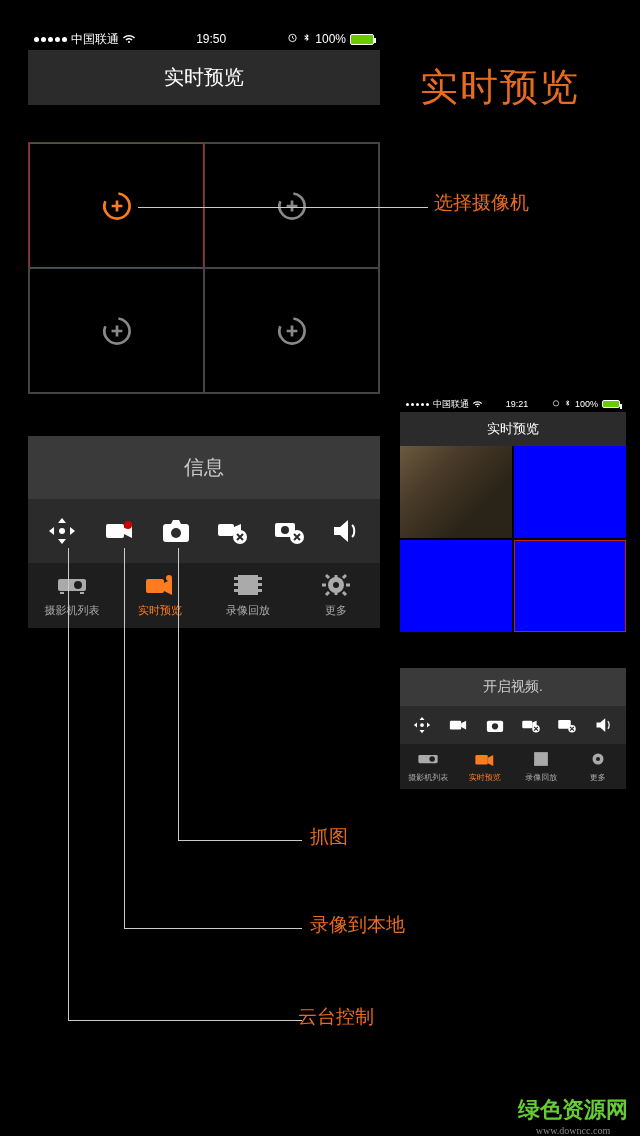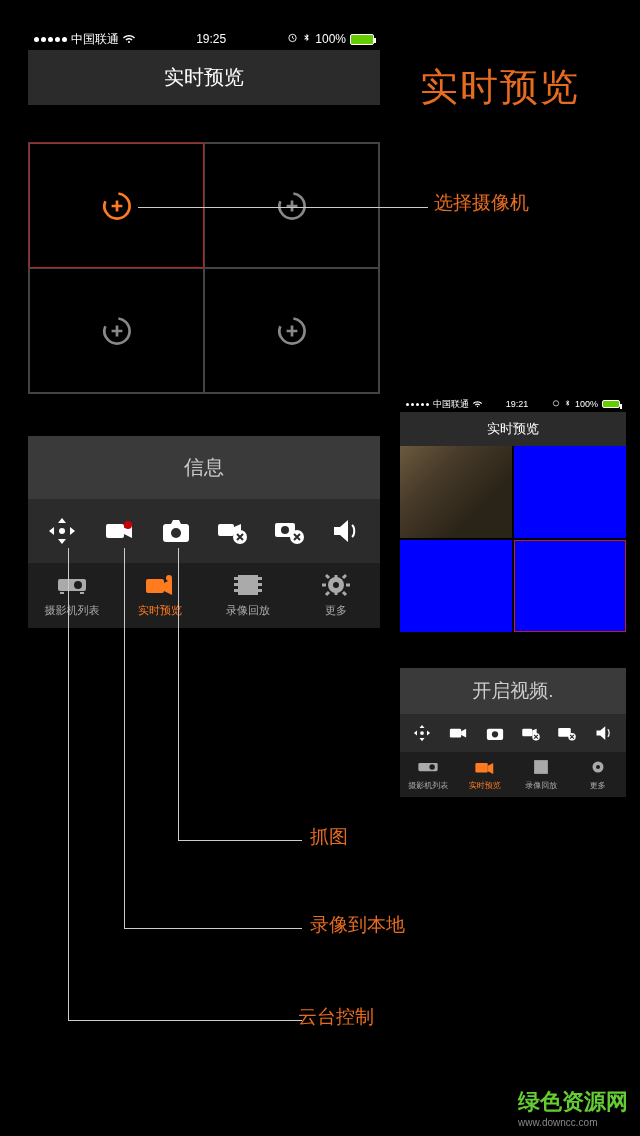--- a/index.html
+++ b/index.html
@@ -166,41 +166,42 @@
   }
   .sg-cell.selected { outline: 1px solid #b22; outline-offset: -1px; }
 
   .small-panel {
     position: absolute;
     left: 400px;
     top: 668px;
     width: 226px;
     background:#2b2b2b;
   }
-  .small-panel .panel-title { font-size:19px; padding:10px 0; background:#3a3a3a;}
+  .small-panel .panel-title { font-size:14px; padding:10px 0; background:#3a3a3a;}
   .small-panel .action-row { padding: 8px 4px; }
   .small-panel .action-row .ico { width:22px; height:22px; }
   .small-panel .action-row .ico svg { width:20px; height:20px; }
   .small-panel .tab-row { padding: 6px 0; }
   .small-panel .tab { font-size:8px; width:46px; }
   .small-panel .tab .ticon { width:22px; height:18px; }
 
   
   .line-v {
     position: absolute;
     width: 1px;
     background: #ccc;
   }
 
   
   .watermark {
     position: absolute;
     right: 12px;
-    bottom: 8px;
-    text-align: left;
+    bottom: 0;
+    text-align: center;
+    font-family: Liberation Serif, serif;
   }
   .watermark .wm1 { color:#6c3; font-size:22px; font-weight:bold; }
   .watermark .wm2 { color:#888; font-size:10px; }
 </style>
 </head>
 <body>
 
 <div class="phone-top">
   <div class="status-bar">
     <div class="status-left">
@@ -211,21 +212,21 @@
           <span class="dot"></span>
           <span class="dot"></span>
       </div>
       <span>中国联通</span>
       <span>
         <svg viewBox="0 0 24 24" width="12" height="12" fill="#fff">
             <path d="M12 18c1 0 2 1 2 2s-1 2-2 2-2-1-2-2 1-2 2-2zm0-6c3 0 5 1 7 3l-2 2c-1-1-3-2-5-2s-4 1-5 2l-2-2c2-2 4-3 7-3zm0-6c5 0 9 2 12 5l-2 2C19 10 16 9 12 9S5 10 2 13L0 11c3-3 7-5 12-5z"></path>
           </svg>
       </span>
     </div>
-    <span>19:25</span>
+    <span>19:50</span>
     <div class="status-right">
       <span>
         <svg viewBox="0 0 24 24" width="11" height="11" fill="#fff">
             <circle cx="12" cy="13" r="8" fill="none" stroke="#fff" stroke-width="2"></circle>
             <path d="M12 9v4l3 2" stroke="#fff" stroke-width="2" fill="none"></path>
           </svg>
       </span>
       <span>
         <svg viewBox="0 0 24 24" width="9" height="11" fill="#fff">
             <path d="M12 2l6 6-4 4 4 4-6 6V14l-4 4-2-2 5-4-5-4 2-2 4 4V2z"></path>

